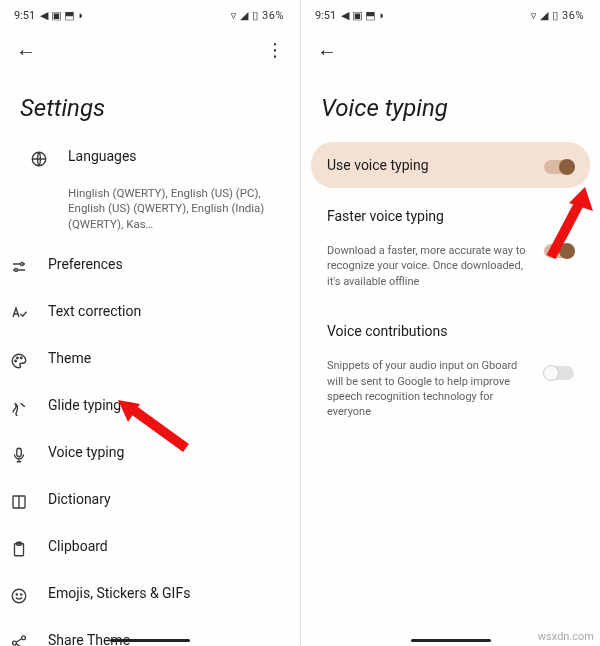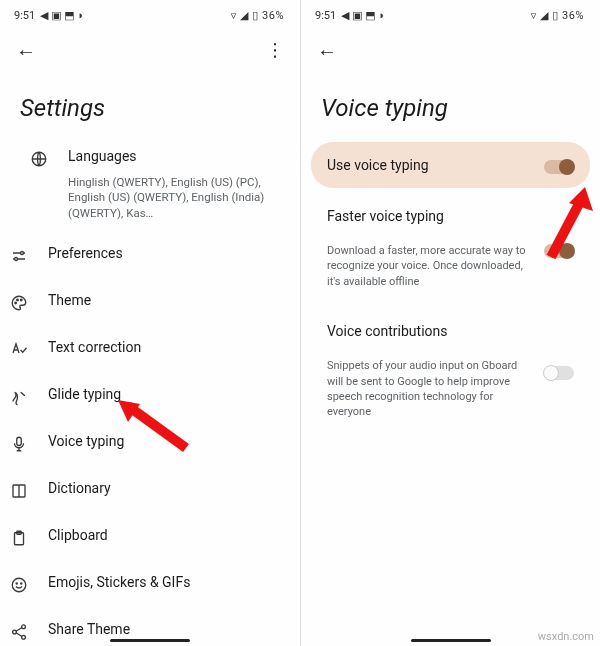--- a/index.html
+++ b/index.html
@@ -61,21 +61,21 @@
   }
   .row.small { padding: 12px 8px; }
   .row .ic {
     width: 22px; height: 22px; flex: 0 0 22px;
     display: flex; align-items: center; justify-content: center;
     color: #3c3c3c; margin-right: 18px; margin-top: 1px;
     font-size: 16px;
   }
   .row .txt { flex: 1; }
   .row .lbl { font-size: 14px; color: #1b1b1b; line-height: 1.35; }
-  .row .sub { font-size: 11.5px; color: #5f6368; margin-top: 9px; line-height: 1.35; }
+  .row .sub { font-size: 11.5px; color: #5f6368; margin-top: 20px; line-height: 1.35; }
   .row .ic svg { width: 18px; height: 18px; }
   
   
   .block {
     padding: 14px 16px;
     margin: 6px 10px;
     display: flex;
     align-items: center;
     border-radius: 22px;
     position: relative;
@@ -151,38 +151,38 @@
               <circle cx="8" cy="16" r="2"></circle>
             </svg>
           </div>
           <div class="txt">
             <div class="lbl">Preferences</div>
           </div>
         </div>
         <div class="row small">
           <div class="ic">
             <svg viewBox="0 0 24 24" fill="none" stroke="currentColor" stroke-width="1.8">
+              <path d="M4 16L8 4l4 12M5.5 12h5M14 12l3 3 5-6"></path>
+            </svg>
+          </div>
+          <div class="txt">
+            <div class="lbl">Text correction</div>
+          </div>
+        </div>
+        <div class="row small">
+          <div class="ic">
+            <svg viewBox="0 0 24 24" fill="none" stroke="currentColor" stroke-width="1.8">
               <path d="M12 3a9 9 0 100 18c1 0 2-1 2-2s-1-1-1-2 1-2 2-2h2a4 4 0 004-4 9 9 0 00-9-8z"></path>
               <circle cx="7.5" cy="12" r="1" fill="currentColor"></circle>
               <circle cx="10" cy="8" r="1" fill="currentColor"></circle>
               <circle cx="15" cy="8" r="1" fill="currentColor"></circle>
             </svg>
           </div>
           <div class="txt">
             <div class="lbl">Theme</div>
-          </div>
-        </div>
-        <div class="row small">
-          <div class="ic">
-            <svg viewBox="0 0 24 24" fill="none" stroke="currentColor" stroke-width="1.8">
-              <path d="M4 16L8 4l4 12M5.5 12h5M14 12l3 3 5-6"></path>
-            </svg>
-          </div>
-          <div class="txt">
-            <div class="lbl">Text correction</div>
           </div>
         </div>
         <div class="row small">
           <div class="ic">
             <svg viewBox="0 0 24 24" fill="none" stroke="currentColor" stroke-width="1.8">
               <path d="M4 18c0-4 4-4 4-8s-2-4-2-4 4 0 4 6c0 4-2 6-2 8s2 2 2 2M14 6c3 0 3 4 6 4"></path>
             </svg>
           </div>
           <div class="txt">
             <div class="lbl">Glide typing</div>

